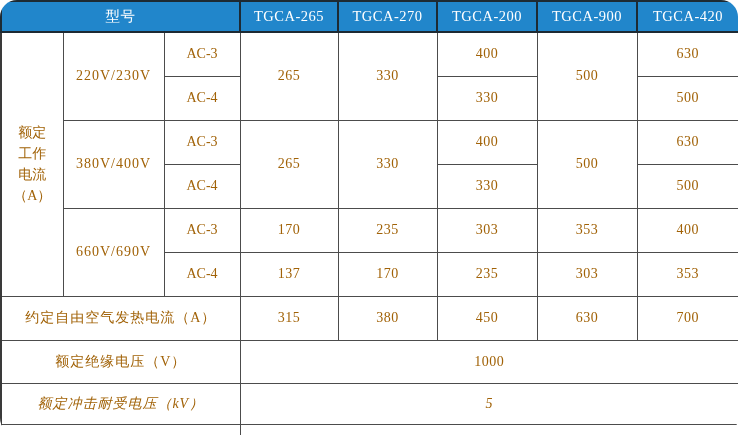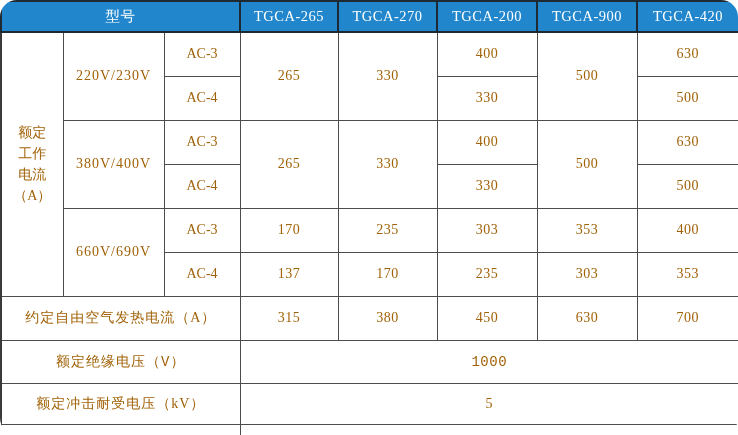--- a/index.html
+++ b/index.html
@@ -37,22 +37,22 @@
   table.spec-table thead th {
     background: #2186cb;
     color: #ffffff;
     border: 2px solid #1d2a33;
     height: 29px;
     font-size: 14.5px;
     letter-spacing: 0.5px;
   }
   
   tr.data-row { height: 44px; }
-  tr.insulation-row { height: 43px; font-family: Liberation Mono, monospace; }
-  tr.impulse-row { height: 41px; }
+  tr.insulation-row { height: 43px; }
+  tr.impulse-row { height: 41px; font-style: italic; }
   tr.partial-row { height: 14px; }
   td.side-label {
     white-space: pre-line;
     line-height: 21px;
     font-size: 14px;
   }
   td.num { font-size: 13.5px; letter-spacing: 0.5px; }
   td.cn-label { font-size: 14px; letter-spacing: 1px; }
 </style>
 </head>

